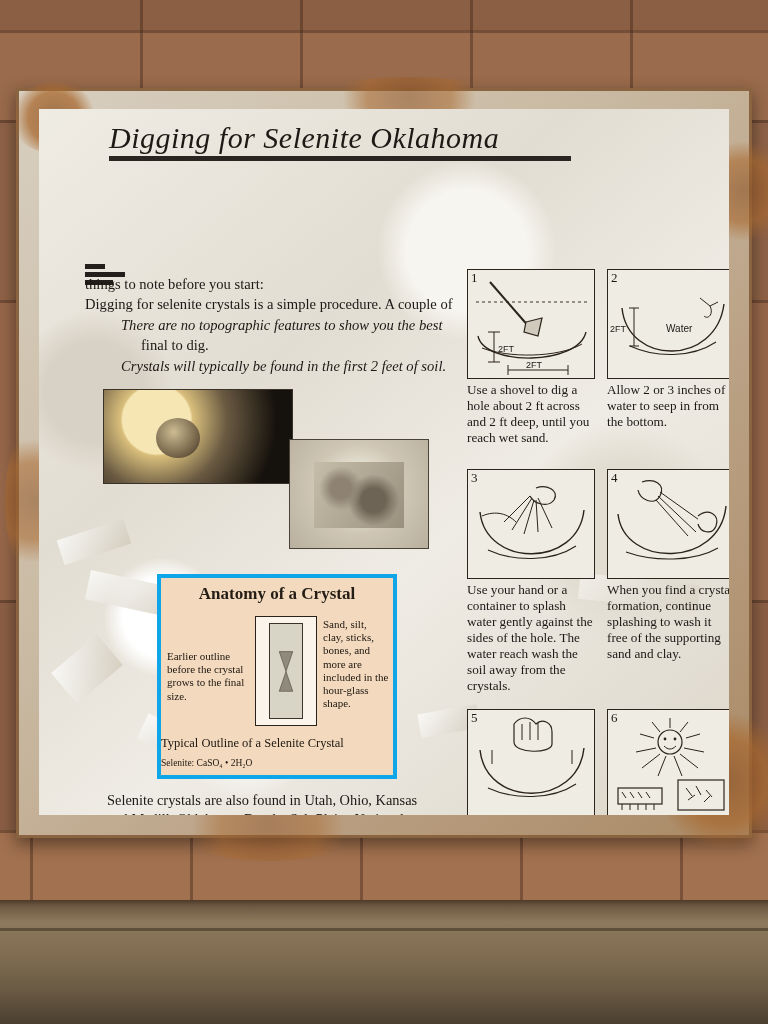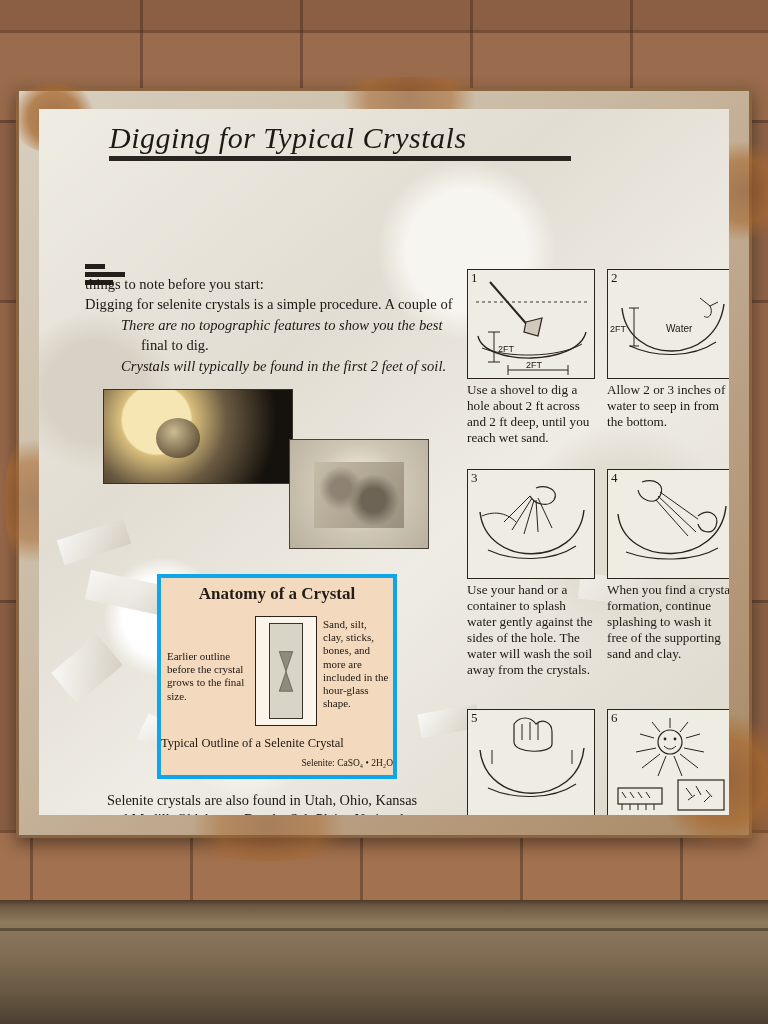--- a/index.html
+++ b/index.html
@@ -150,21 +150,21 @@
     background:#d8d4c6; border:1px solid #3a332a;
   }
   .crystal-fig .hourglass {
     position:absolute; left:16px; top:10px; width:28px; height:88px;
   }
   .anat-cap {
     position:absolute; left:0; right:0; bottom:24px; text-align:left;
     font-size:12.5px; color:#1d1710;
   }
   .anat-formula {
-    position:absolute; left:0; right:0; bottom:7px; text-align:right;
+    position:absolute; left:0; right:0; bottom:7px; text-align:left;
     font-size:9.5px; color:#1d1710;
   }
 
   
   .bottom-text {
     position:absolute; left:68px; top:682px; width:340px;
     font-size:14.4px; line-height:1.32; color:#1b1815;font-family:Liberation Serif, serif;
   }
   .bottom-text p { margin:0; }
   .bottom-text .ind { text-indent:-14px; padding-left:14px;}
@@ -231,21 +231,21 @@
   <div class="sign-inner">
     <div class="photo-bg"></div>
     <div class="flake" style="left:20px;top:420px;width:70px;height:26px;transform:rotate(-18deg)"></div>
     <div class="flake" style="left:48px;top:470px;width:90px;height:30px;transform:rotate(12deg)"></div>
     <div class="flake" style="left:18px;top:540px;width:60px;height:40px;transform:rotate(-40deg)"></div>
     <div class="flake" style="left:100px;top:620px;width:80px;height:28px;transform:rotate(25deg)"></div>
     <div class="flake" style="left:380px;top:600px;width:60px;height:24px;transform:rotate(-10deg)"></div>
     <div class="flake" style="left:540px;top:470px;width:120px;height:26px;transform:rotate(6deg);opacity:.5"></div>
 
     <div class="title-wrap">
-      <div class="title">Digging for Typical Crystals</div>
+      <div class="title">Digging for Selenite Oklahoma</div>
       <div class="title-rule"></div>
     </div>
     <div class="dashes">
         <b></b>
         <b></b>
         <b></b>
       </div>
 
     <div class="intro">
       <p>things to note before you start:</p>
@@ -326,21 +326,21 @@
         <div class="box">
           <span class="num">3</span>
           <svg width="128" height="110" viewBox="0 0 128 110">
             <path d="M12 42 C 18 98, 110 98, 116 40" fill="none" stroke="#2a231b" stroke-width="1.4"></path>
             <path d="M20 80 C 46 92, 84 92, 108 76" fill="none" stroke="#2a231b" stroke-width="1.1"></path>
             <path d="M68 18 C 78 14, 92 20, 86 30 C 80 38, 66 34, 62 26" fill="#efece3" stroke="#2a231b" stroke-width="1.2"></path>
             <path d="M62 26 L 36 52 M64 28 L 44 60 M66 30 L 56 64 M68 30 L 70 62 M70 28 L 84 58" stroke="#2a231b" stroke-width="1" fill="none"></path>
             <path d="M14 46 C 28 40, 40 44, 48 52" stroke="#2a231b" stroke-width="1" fill="none"></path>
           </svg>
         </div>
-        <div class="cap">Use your hand or a container to splash water gently against the sides of the hole. The water will wash the soil away from the crystals.</div>
+        <div class="cap">Use your hand or a container to splash water gently against the sides of the hole. The water reach wash the soil away from the crystals.</div>
       </div>
 
       <div class="step s4">
         <div class="box">
           <span class="num">4</span>
           <svg width="128" height="110" viewBox="0 0 128 110">
             <path d="M10 44 C 16 98, 112 98, 118 36" fill="none" stroke="#2a231b" stroke-width="1.4"></path>
             <path d="M18 82 C 46 92, 86 92, 110 78" fill="none" stroke="#2a231b" stroke-width="1.1"></path>
             <path d="M34 12 C 46 8, 58 14, 52 26 C 46 36, 32 30, 30 20" fill="#efece3" stroke="#2a231b" stroke-width="1.2"></path>
             <path d="M52 22 L 94 52 M50 26 L 88 62 M48 30 L 80 66" stroke="#2a231b" stroke-width="1" fill="none"></path>

